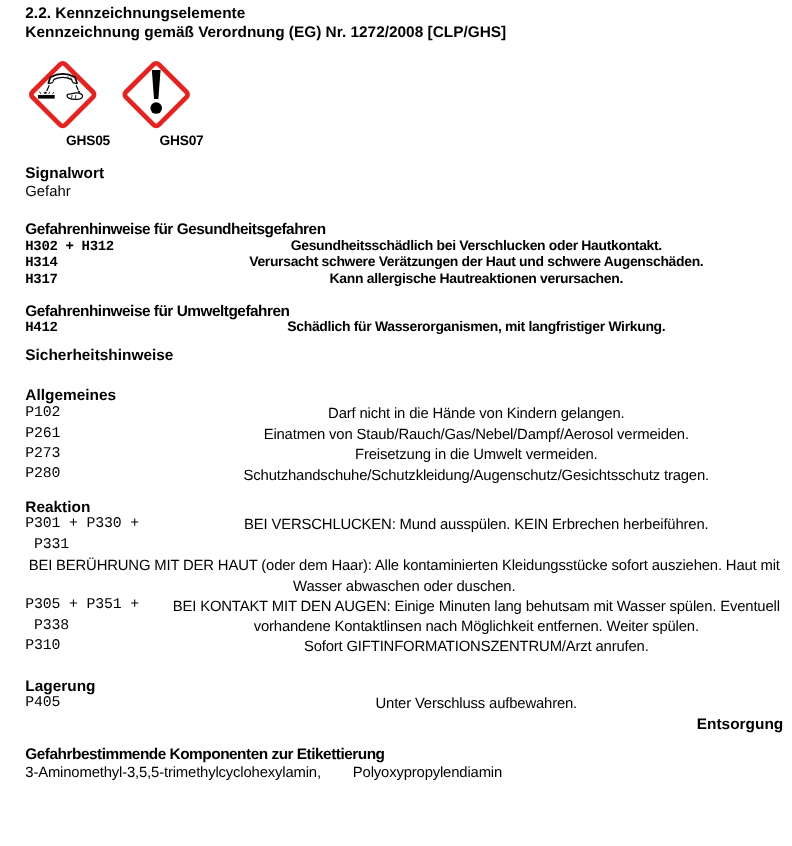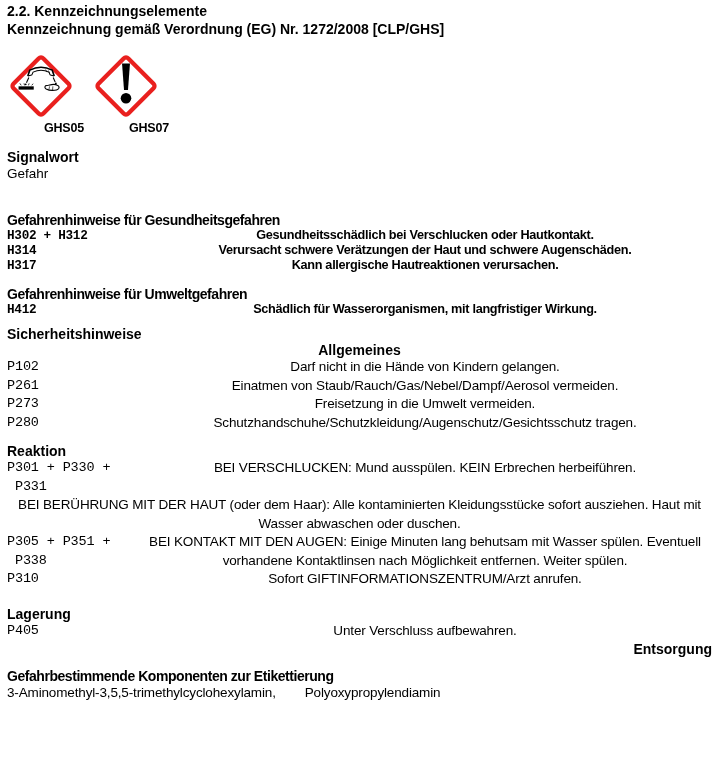--- a/index.html
+++ b/index.html
@@ -1,36 +1,36 @@
 <!DOCTYPE html>
 <html><head>
 <meta charset="utf-8">
 <style>
   html,body{margin:0;padding:0;}
   body{
     width:720px;height:769px;background:#fff;overflow:hidden;
     font-family:"Liberation Sans", sans-serif;color:#000;
     -webkit-font-smoothing:antialiased;
   }
-  .doc{padding:2px 8px 0 7px;}
+  .doc{padding:2px 8px 0 23px;}
 
   .title-line{font-size:14px;font-weight:bold;line-height:18px;}
 
   .picto-row{display:flex;gap:19px;margin-top:15px;margin-left:1px;}
   .picto{display:flex;flex-direction:column;align-items:center;width:66px;}
   .picto svg{width:66px;height:66px;display:block;}
   .picto-label{font-weight:bold;font-size:12.5px;line-height:15px;margin-top:2px;letter-spacing:-0.2px;margin-left:46px;}
 
   .sec-head{font-weight:bold;font-size:14px;line-height:16px;}
   .narrow{letter-spacing:-0.45px;}
   .mt-signal{margin-top:13px;}
-  .mt-health{margin-top:30px;}
+  .mt-health{margin-top:18px;}
   .mt-env{margin-top:13px;}
   .mt-safety{margin-top:9px;}
-  .mt-allg{text-align:center;}
+  .mt-allg{margin-top:21px;}
   .mt-grp{margin-top:11px;}
   .mt-lager{margin-top:17px;}
   .mt-ents{margin-top:1px;text-align:right;}
   .mt-comp{margin-top:11px;}
 
   .sig-value{font-size:13.5px;line-height:17px;}
 
   .row{display:flex;align-items:flex-start;}
   .row .code{width:131px;flex:none;white-space:pre-wrap;font-family:Liberation Mono, monospace;}
   .row .desc{flex:1;text-align:center;}

